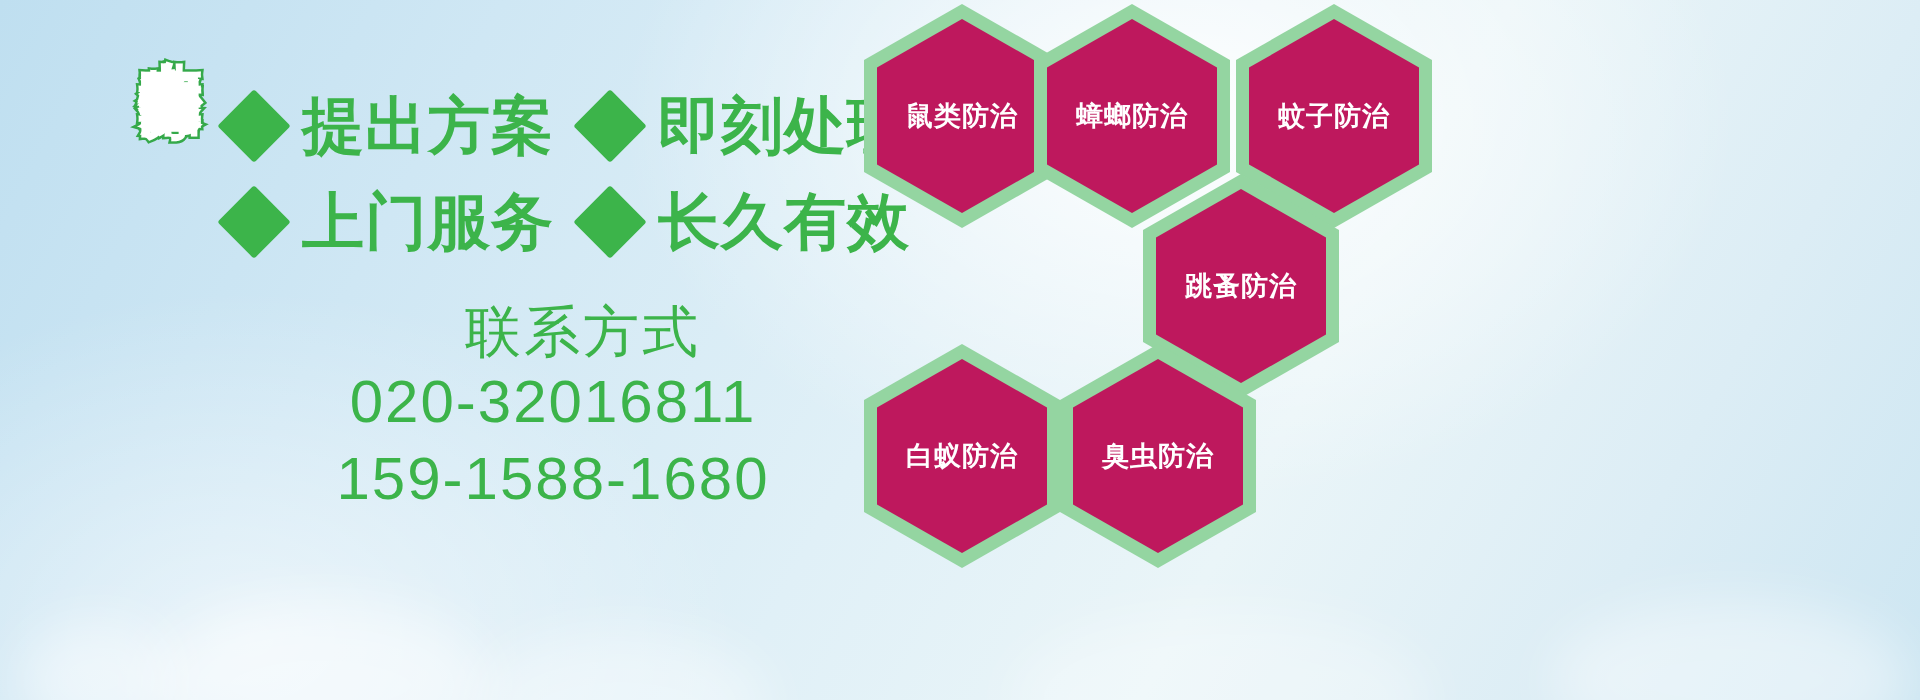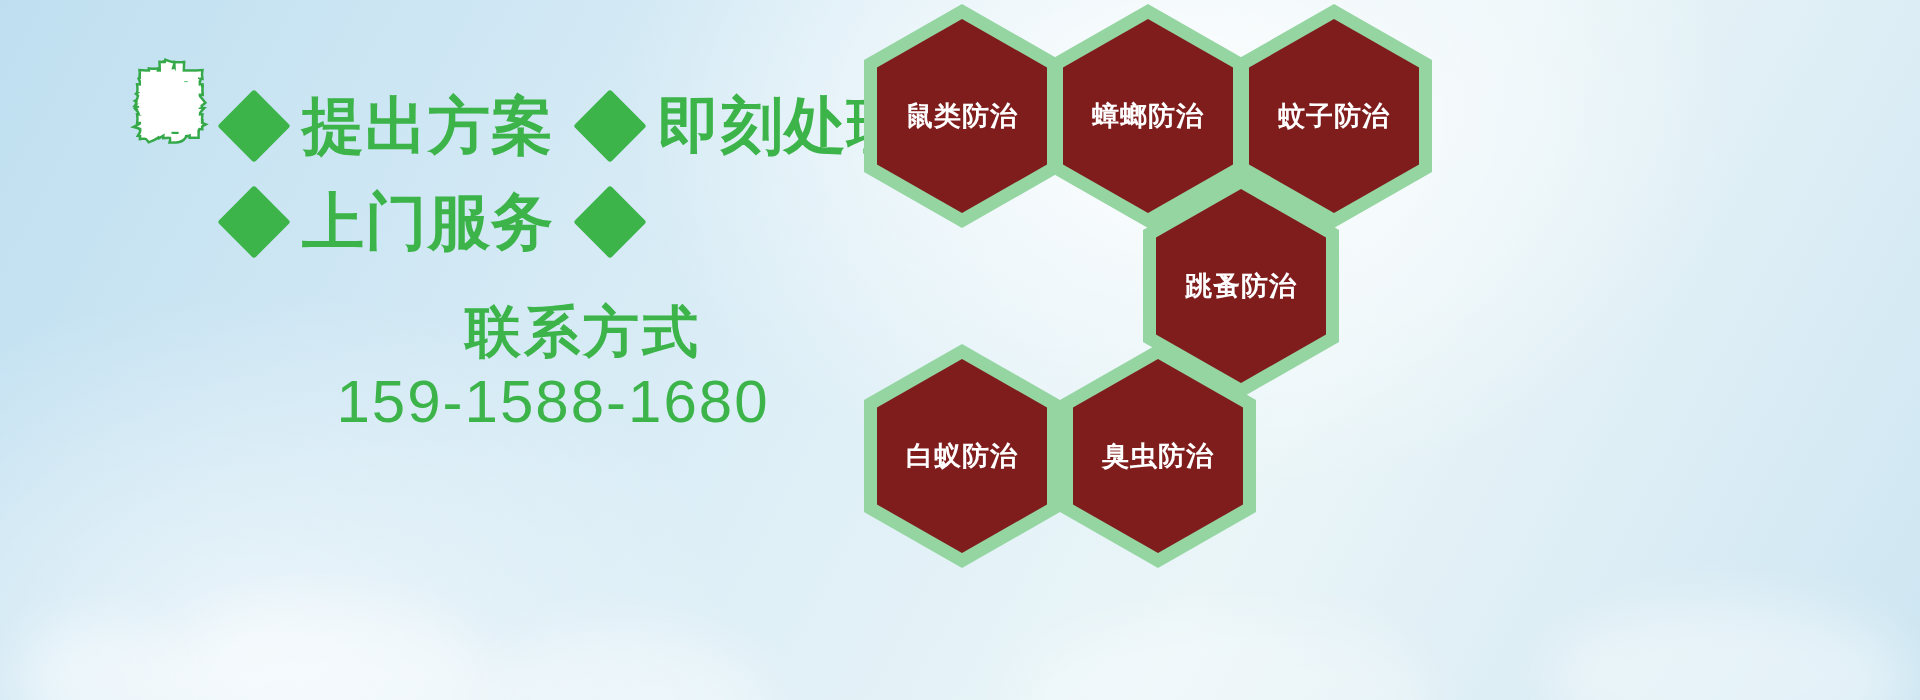--- a/index.html
+++ b/index.html
@@ -59,21 +59,21 @@
   }
   .feature-label{margin-right:30px;}
   .feature-label.last{margin-right:0;}
 
   
   #contact{
     position:absolute;left:228px;top:300px;width:620px;
     text-align:center;color:#3cb44a;
   }
   #contact-title{
-    font-size:56px;font-weight:bold;letter-spacing:3px;line-height:1.15;
+    font-size:56px;font-weight:normal;letter-spacing:3px;line-height:1.15;
     margin-left:90px;
   }
   .phone{
     font-size:60px;font-weight:normal;letter-spacing:2px;line-height:1.28;
     margin-left:30px;
   }
 
   
   #honeycomb{position:absolute;left:856px;top:-4px;width:620px;height:580px;}
   .hex{
@@ -81,21 +81,21 @@
     width:196px;height:224px;
     -webkit-clip-path:polygon(50% 0%,100% 25%,100% 75%,50% 100%,0% 75%,0% 25%);
     clip-path:polygon(50% 0%,100% 25%,100% 75%,50% 100%,0% 75%,0% 25%);
     background:#94d5a1;
     display:flex;align-items:center;justify-content:center;
   }
   .hex-inner{
     width:170px;height:194px;
     -webkit-clip-path:polygon(50% 0%,100% 25%,100% 75%,50% 100%,0% 75%,0% 25%);
     clip-path:polygon(50% 0%,100% 25%,100% 75%,50% 100%,0% 75%,0% 25%);
-    background:#7f1d1d;
+    background:#be185d;
     display:flex;align-items:center;justify-content:center;
   }
   .hex-label{
     color:#ffffff;font-size:27px;font-weight:bold;letter-spacing:1px;
     white-space:nowrap;text-align:center;
   }
 </style>
 </head>
 <body>
 
@@ -115,37 +115,39 @@
       <span class="diamond"></span>
       <span class="feature-label">提出方案</span>
       <span class="diamond"></span>
       <span class="feature-label last">即刻处理</span>
     </div>
 
     <div class="feature-row">
       <span class="diamond"></span>
       <span class="feature-label">上门服务</span>
       <span class="diamond"></span>
+      <span class="feature-label last">长久有效</span>
     </div>
 
   </div>
 
   <div id="contact">
     <div id="contact-title">联系方式</div>
+    <div class="phone">020-32016811</div>
     <div class="phone">159-1588-1680</div>
   </div>
 
   <div id="honeycomb">
 
     <div class="hex" style="left:8px;top:8px;">
       <div class="hex-inner">
         <span class="hex-label">鼠类防治</span>
       </div>
     </div>
-    <div class="hex" style="left:194px;top:8px;">
+    <div class="hex" style="left:178px;top:8px;">
       <div class="hex-inner">
         <span class="hex-label">蟑螂防治</span>
       </div>
     </div>
     <div class="hex" style="left:380px;top:8px;">
       <div class="hex-inner">
         <span class="hex-label">蚊子防治</span>
       </div>
     </div>
 

